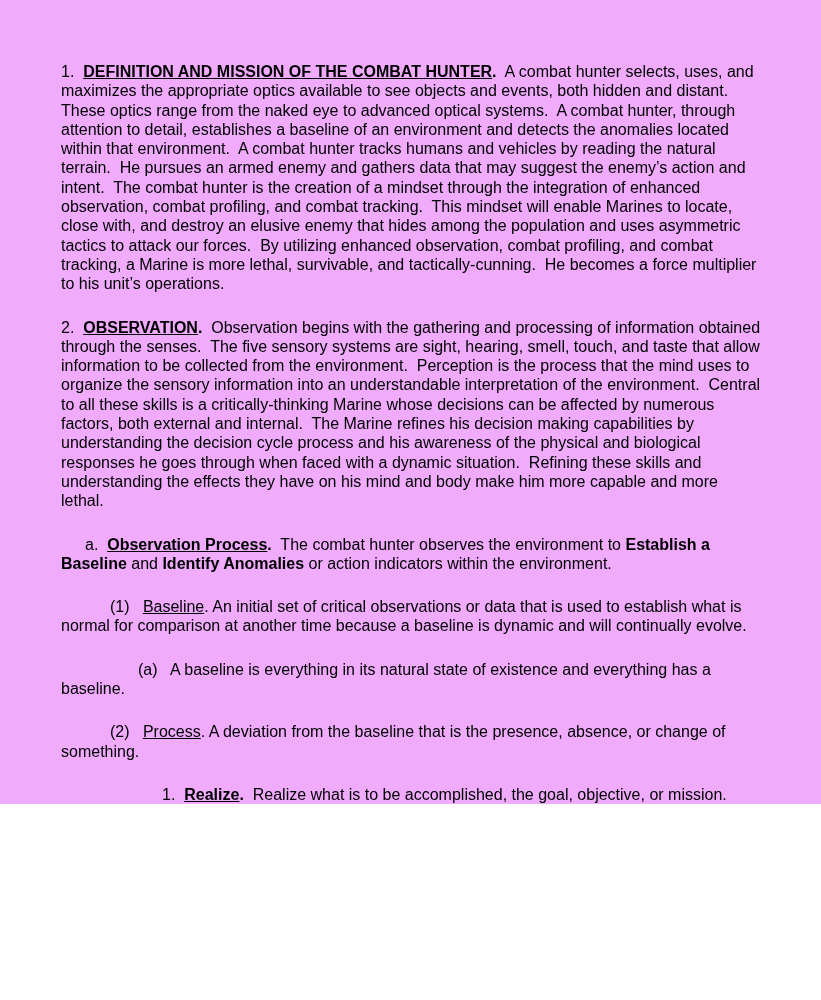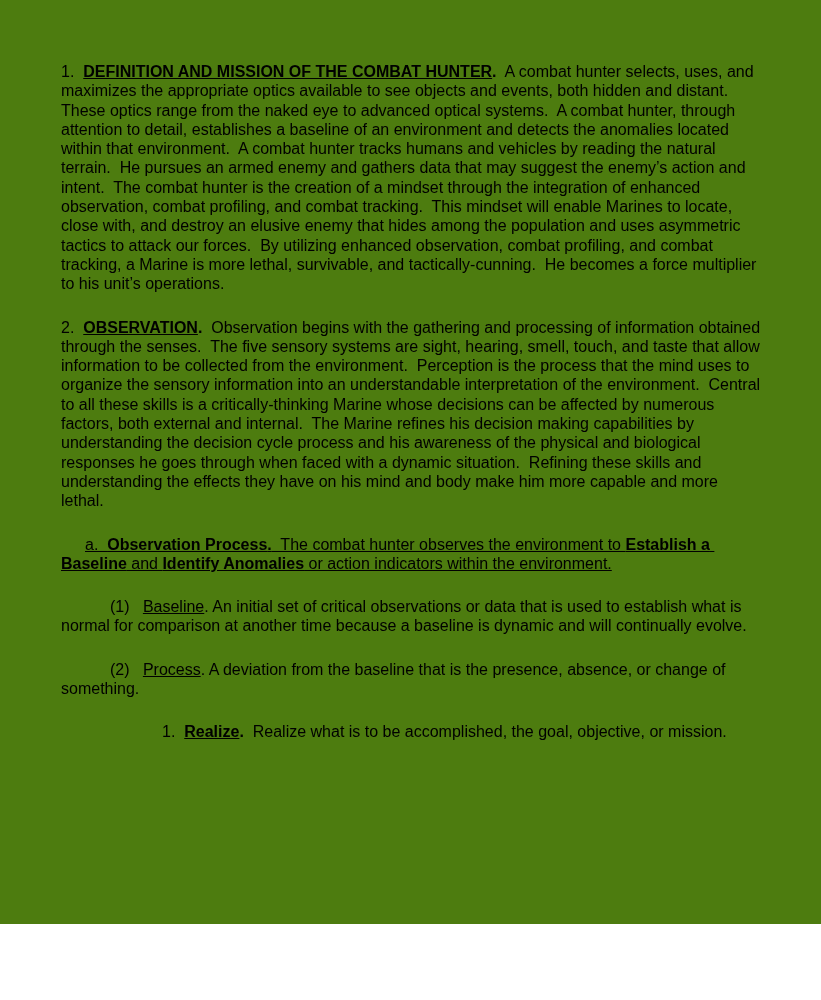--- a/index.html
+++ b/index.html
@@ -6,48 +6,49 @@
   html, body { background: #ffffff; }
   body {
     width: 821px;
     height: 1000px;
     overflow: hidden;
     font-family: "Liberation Sans", "DejaVu Sans", sans-serif;
     color: #000000;
   }
   .page {
     width: 821px;
-    height: 924px;
+    height: 804px;
     padding: 62px 60px 0 61px;
-    background: #4d7c0f;
+    background: #f0abfc;
   }
   .doc {
     width: 700px;
     font-size: 16px;
     line-height: 19.3px;
   }
   p.para {
     white-space: pre-wrap;
     margin: 0 0 24px 0;
     text-align: left;
   }
   p.para:last-child { margin-bottom: 3px; }
   .lvl0 { text-indent: 0; }
-  .lvl1 { text-indent: 24px; text-decoration: underline; }
+  .lvl1 { text-indent: 24px; }
   .lvl2 { text-indent: 49px; }
   .lvl3 { text-indent: 77px; }
   .lvl4 { text-indent: 101px; }
   .b { font-weight: bold; }
   .u { text-decoration: underline; }
 </style>
 </head>
 <body>
 
 <main class="page">
   <div class="doc">
       <p class="para lvl0"><span class="">1.  </span><span class="b u">DEFINITION AND MISSION OF THE COMBAT HUNTER</span><span class="b ">.</span><span class="">  A combat hunter selects, uses, and maximizes the appropriate optics available to see objects and events, both hidden and distant.  These optics range from the naked eye to advanced optical systems.  A combat hunter, through attention to detail, establishes a baseline of an environment and detects the anomalies located within that environment.  A combat hunter tracks humans and vehicles by reading the natural terrain.  He pursues an armed enemy and gathers data that may suggest the enemy’s action and intent.  The combat hunter is the creation of a mindset through the integration of enhanced observation, combat profiling, and combat tracking.  This mindset will enable Marines to locate, close with, and destroy an elusive enemy that hides among the population and uses asymmetric tactics to attack our forces.  By utilizing enhanced observation, combat profiling, and combat tracking, a Marine is more lethal, survivable, and tactically-cunning.  He becomes a force multiplier to his unit’s operations.</span></p>
       <p class="para lvl0"><span class="">2.  </span><span class="b u">OBSERVATION</span><span class="b ">.</span><span class="">  Observation begins with the gathering and processing of information obtained through the senses.  The five sensory systems are sight, hearing, smell, touch, and taste that allow information to be collected from the environment.  Perception is the process that the mind uses to organize the sensory information into an understandable interpretation of the environment.  Central to all these skills is a critically-thinking Marine whose decisions can be affected by numerous factors, both external and internal.  The Marine refines his decision making capabilities by understanding the decision cycle process and his awareness of the physical and biological responses he goes through when faced with a dynamic situation.  Refining these skills and understanding the effects they have on his mind and body make him more capable and more lethal.</span></p>
       <p class="para lvl1"><span class="">a.  </span><span class="b u">Observation Process</span><span class="b ">.</span><span class="">  The combat hunter observes the environment to </span><span class="b ">Establish a Baseline</span><span class=""> and </span><span class="b ">Identify Anomalies</span><span class=""> or action indicators within the environment.</span></p>
       <p class="para lvl2"><span class="">(1)   </span><span class="u">Baseline</span><span class="">. An initial set of critical observations or data that is used to establish what is normal for comparison at another time because a baseline is dynamic and will continually evolve.</span></p>
+      <p class="para lvl3"><span class="">(a)   A baseline is everything in its natural state of existence and everything has a baseline.</span></p>
       <p class="para lvl2"><span class="">(2)   </span><span class="u">Process</span><span class="">. A deviation from the baseline that is the presence, absence, or change of something.</span></p>
       <p class="para lvl4"><span class="">1.  </span><span class="b u">Realize</span><span class="b ">.</span><span class="">  Realize what is to be accomplished, the goal, objective, or mission.</span></p>
     </div>
 </main>
 
 </body></html>

